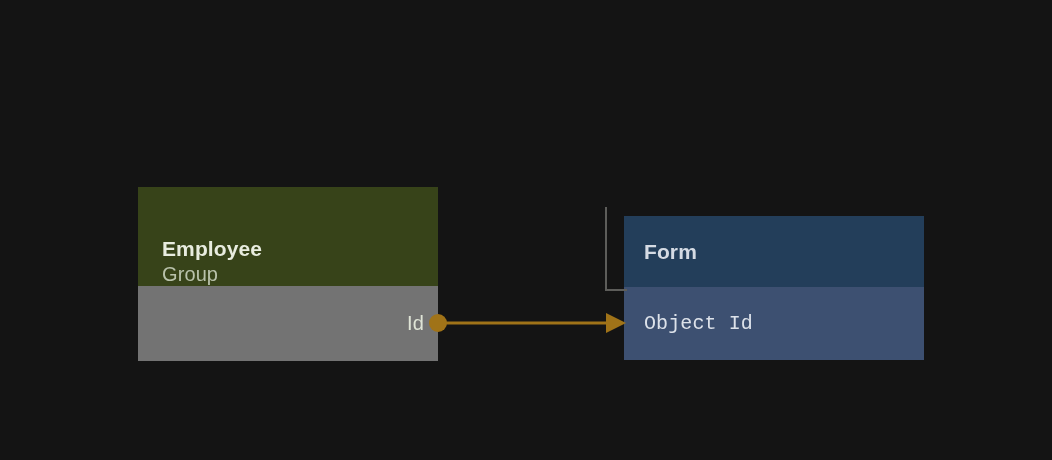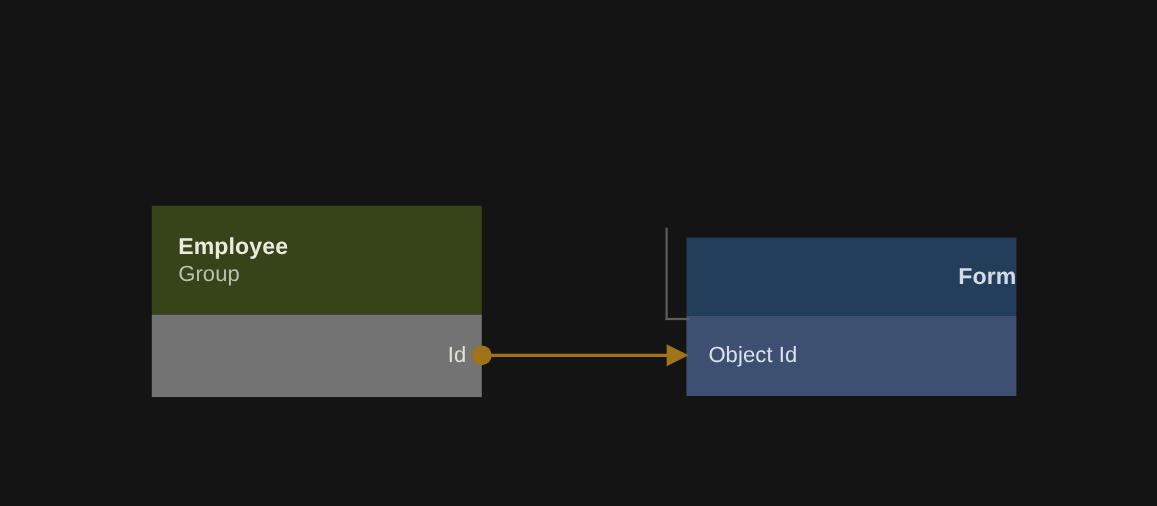--- a/index.html
+++ b/index.html
@@ -50,20 +50,21 @@
   #employee-node {
     left: 138px;
     top: 187px;
     width: 300px;
     height: 174px;
   }
   #employee-node .node-header {
     height: 99px;
     background: #374319;
     padding: 0 0 0 24px;
+    justify-content: flex-end;
   }
   #employee-node .node-title {
     color: #e8ecdf;
     font-weight: bold;
   }
   #employee-node .node-subtitle {
     color: #b9c2ab;
     font-weight: normal;
   }
   #employee-node .node-row {
@@ -99,28 +100,28 @@
     height: 144px;
   }
   #form-node .node-header {
     height: 71px;
     background: #233e5a;
     padding: 0 0 0 20px;
   }
   #form-node .node-title {
     color: #d5dbe4;
     font-weight: bold;
-    text-align: right;
   }
   #form-node .node-row {
     height: 73px;
     background: #3d5071;
     padding: 0 20px 0 20px;
     justify-content: flex-start;
     color: #dde2ea;
+    font-family: Liberation Mono, monospace;
   }
 
   
   #containment-elbow {
     position: absolute;
     left: 605px;
     top: 207px;
     width: 20px;
     height: 82px;
     border-left: 2px solid #5d5d5a;

